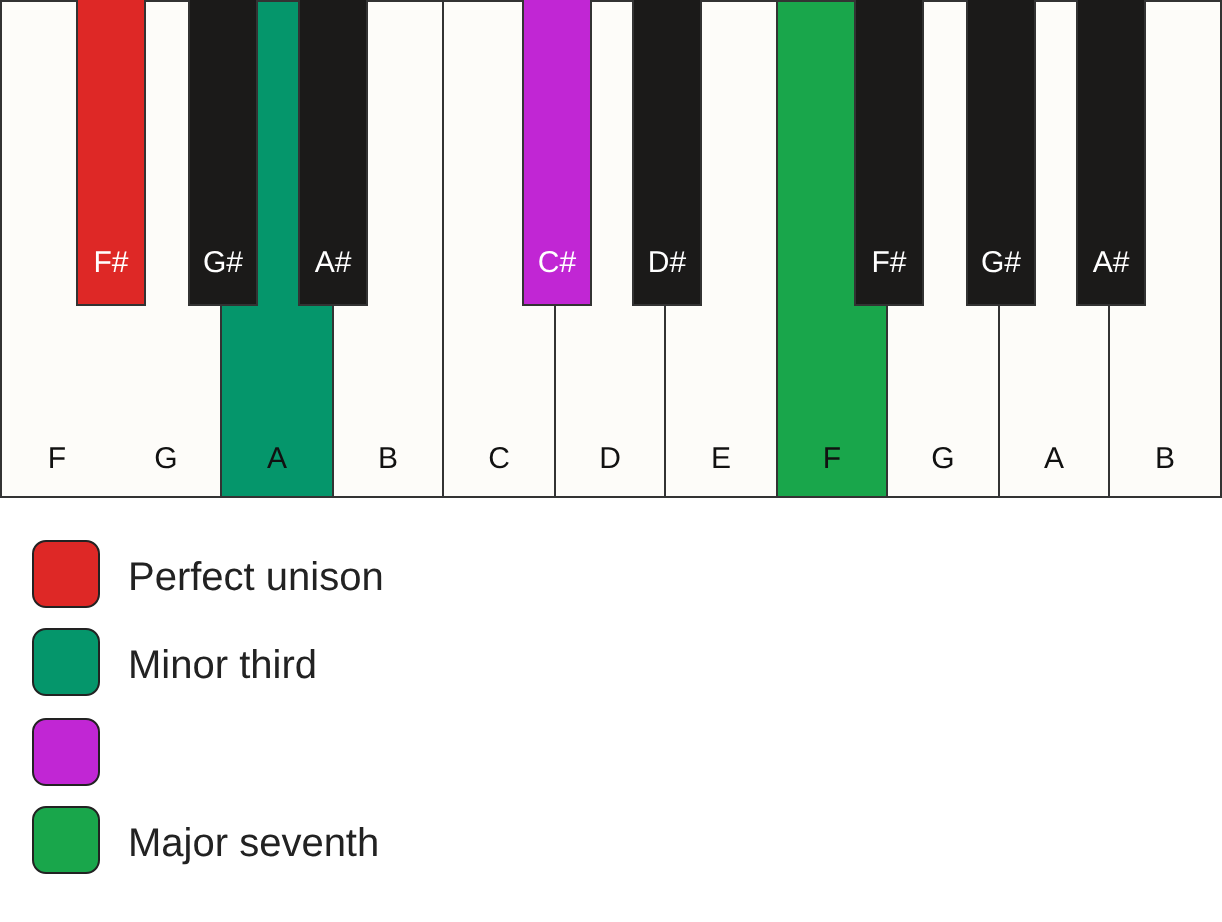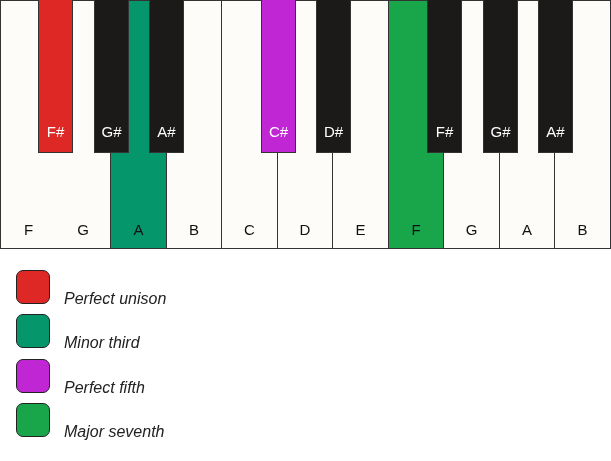--- a/index.html
+++ b/index.html
@@ -7,21 +7,21 @@
   .piano{position:absolute;left:0;top:0;width:611px;height:249px;}
   .wkey{position:absolute;top:0;height:247px;background:#fdfcf9;border:1px solid #333;border-left:none;box-sizing:content-box;}
   .wkey.first{border-left:1px solid #333;}
   .wlabel{position:absolute;bottom:10px;left:0;right:0;text-align:center;font-size:15px;color:#111;}
   .bkey{position:absolute;top:0;width:33px;height:152px;background:#1b1a19;border:1px solid #333;border-top:none;}
   .blabel{position:absolute;bottom:12px;left:0;right:0;text-align:center;font-size:15px;color:#fff;}
   .watermark{position:absolute;left:137px;top:168px;font-size:46px;color:rgba(150,150,150,0.25);letter-spacing:1px;pointer-events:none;}
   .legend{position:absolute;left:16px;top:270px;}
   .leg-item{position:absolute;left:0;width:300px;height:36px;}
   .swatch{position:absolute;left:0;top:0;width:32px;height:32px;border:1.5px solid #222;border-radius:7px;}
-  .leg-label{position:absolute;left:48px;top:20px;font-size:16px;color:#222;white-space:nowrap;font-style:italic;}
+  .leg-label{position:absolute;left:48px;top:8px;font-size:20px;color:#222;white-space:nowrap;}
 </style>
 </head>
 <body>
 
 <div class="piano">
 
   <div class="wkey first" style="left:0;width:55px;">
       <span class="wlabel">F</span>
     </div>
   <div class="wkey" style="left:56px;width:54px;">
@@ -86,19 +86,18 @@
   <div class="leg-item" style="top:0;">
     <div class="swatch" style="background:#de2826;"></div>
     <span class="leg-label">Perfect unison</span>
   </div>
   <div class="leg-item" style="top:44px;">
     <div class="swatch" style="background:#05966b;"></div>
     <span class="leg-label">Minor third</span>
   </div>
   <div class="leg-item" style="top:89px;">
     <div class="swatch" style="background:#c126d4;"></div>
-    <span class="leg-label">Perfect fifth</span>
   </div>
   <div class="leg-item" style="top:133px;">
     <div class="swatch" style="background:#19a64b;"></div>
     <span class="leg-label">Major seventh</span>
   </div>
 </div>
 
 </body></html>

